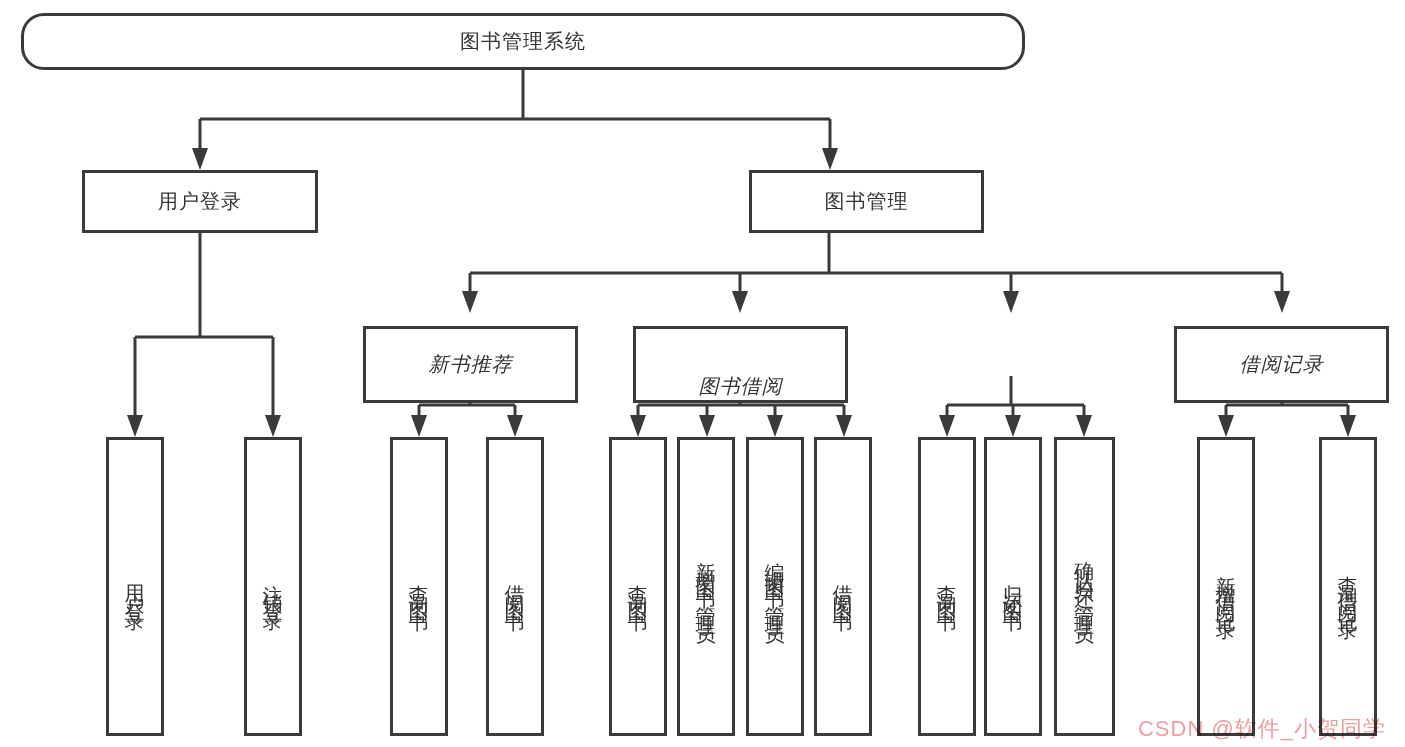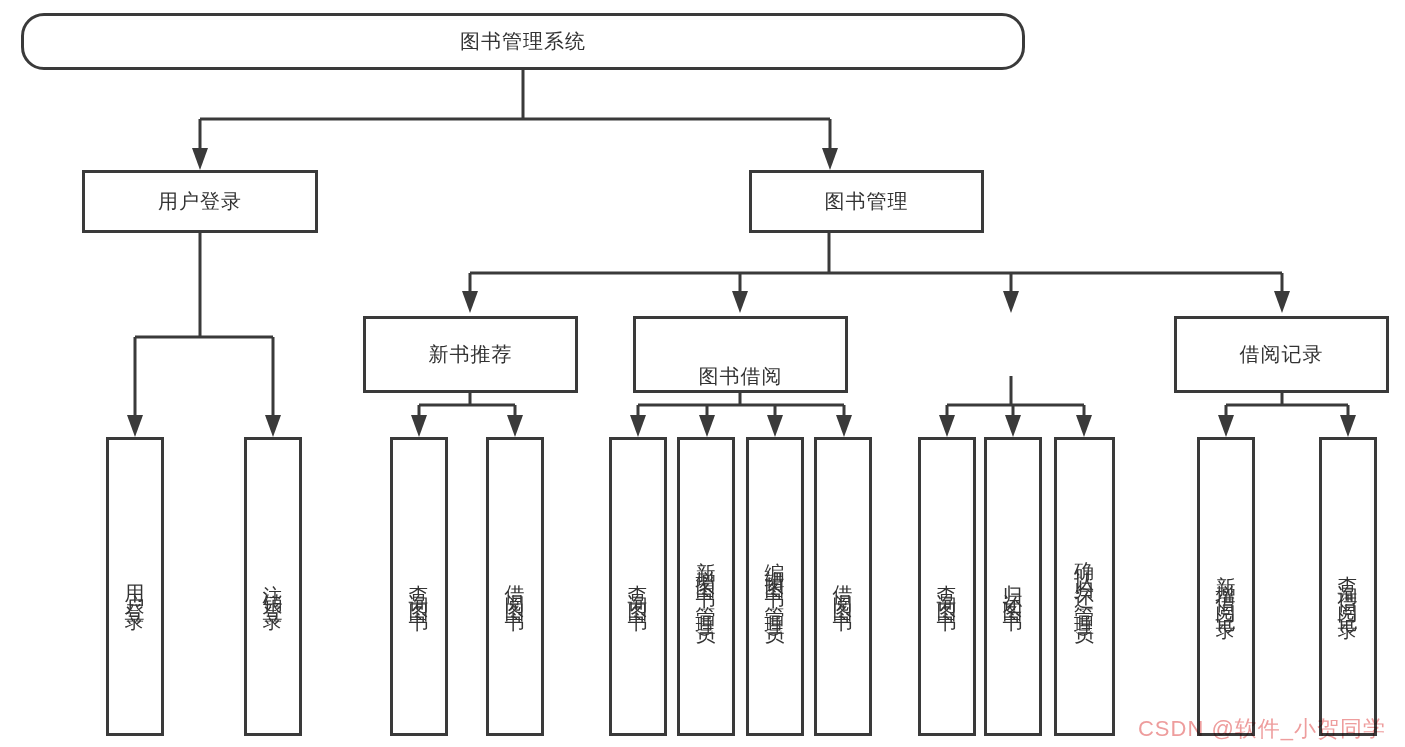--- a/index.html
+++ b/index.html
@@ -39,21 +39,21 @@
     letter-spacing: 9px;
     line-height: 1;
     white-space: nowrap;
   }
   
   .n-root  { left: 21px;  top: 13px;  width: 1004px; height: 57px; border-radius: 23px; }
   
   .n-l2a   { left: 82px;  top: 170px; width: 236px; height: 63px; }
   .n-l2b   { left: 712px; top: 170px; width: 235px; height: 63px; margin-left: 37px; }
   
-  .n-l3    { top: 316px; width: 215px; height: 77px; }
+  .n-l3    { top: 326px; width: 215px; height: 77px; font-style: italic; }
   .n-l3-1  { left: 363px; }
   .n-l3-2  { left: 633px; align-items: flex-end; }
   .n-l3-3  { left: 903px; }
   .n-l3-4  { left: 1174px; }
   
   .leaf    { top: 437px; width: 58px; height: 299px; }
   .lf-1  { left: 106px; }
   .lf-2  { left: 244px; }
   .lf-3  { left: 390px; }
   .lf-4  { left: 486px; }

